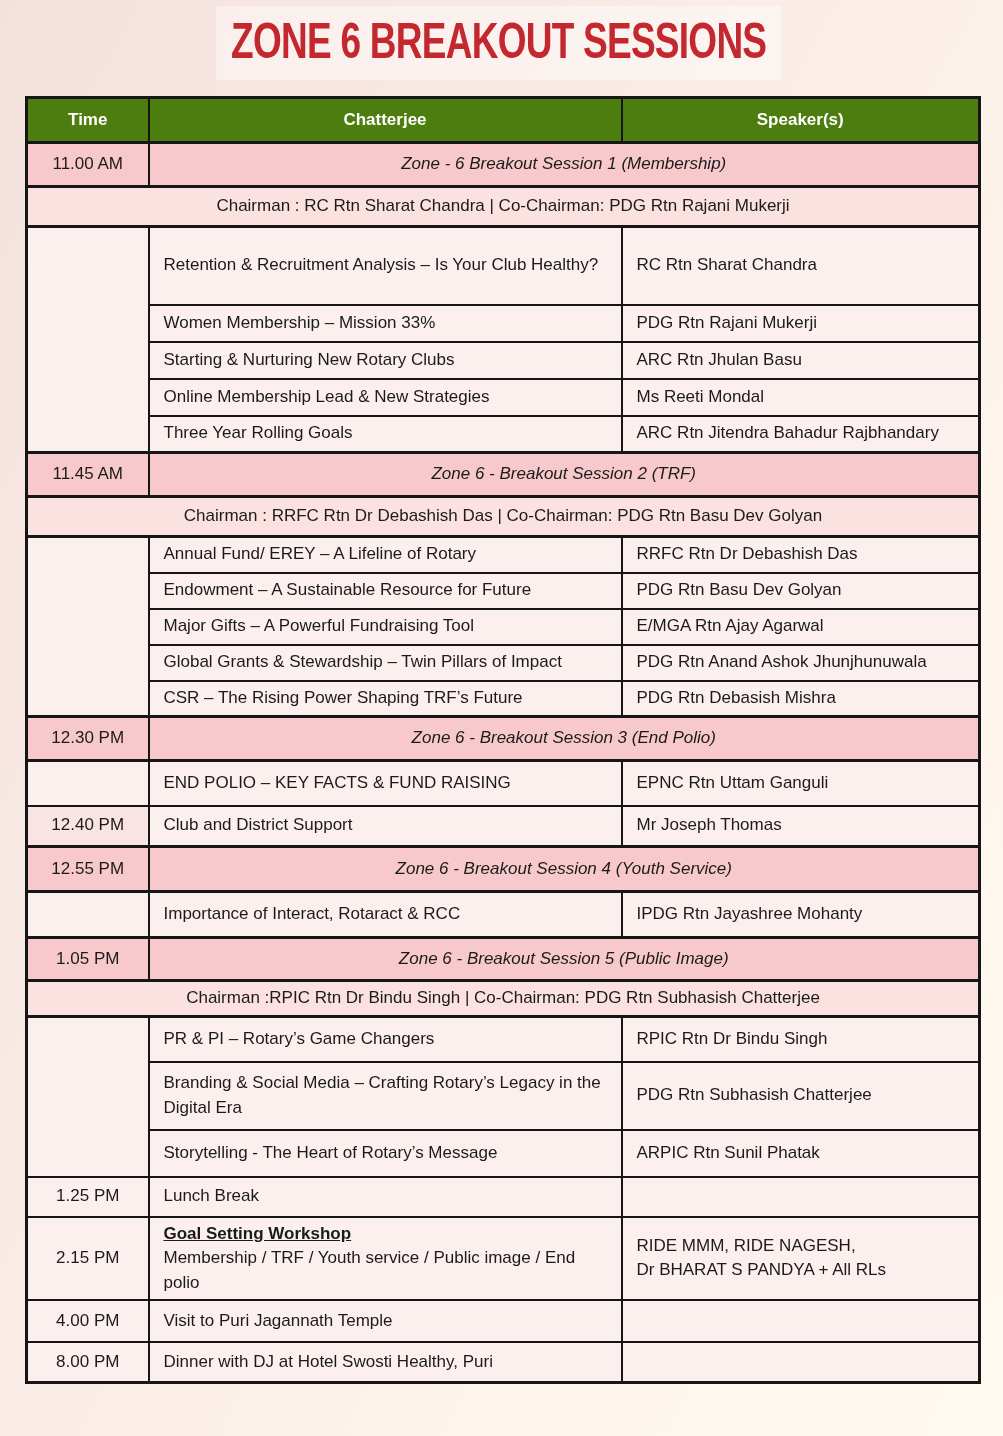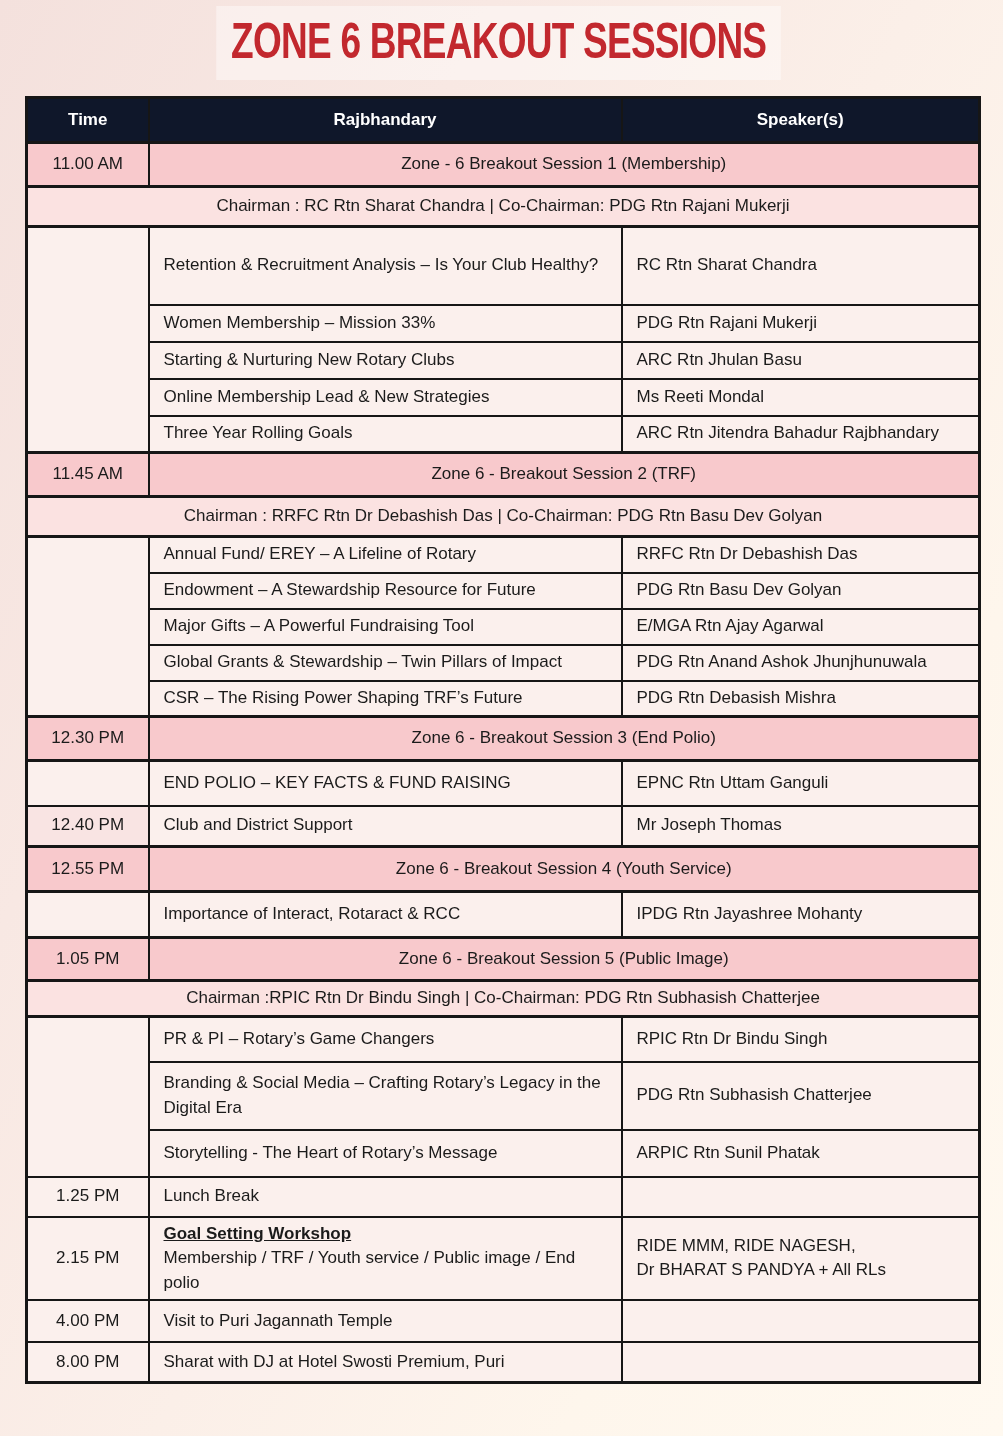--- a/index.html
+++ b/index.html
@@ -42,35 +42,35 @@
   col.c-spk{width:358px;}
   td,th{
     border:2px solid #161616;
     font-size:17px;
     padding:4px 14px;
     vertical-align:middle;
     line-height:1.45;
     overflow:hidden;
   }
   th{
-    background:#0f172a;
+    background:#4d7c0f;
     color:#ffffff;
     font-weight:700;
     text-align:center;
     height:34px;
     border-bottom-width:3px;
   }
   td{background:#fbf0ed;}
   td.time{text-align:center;padding:4px 4px;margin-top:28px;}
   tr.session td{
     background:#f8c9cc;
     border-top-width:3px;
     border-bottom-width:3px;
   }
-  tr.session td.stitle{text-align:center;}
+  tr.session td.stitle{text-align:center;font-style:italic;}
   tr.chair td{
     background:#fbe2e1;
     text-align:center;
     border-top-width:3px;
     border-bottom-width:3px;
   }
   td.pinker{background:#f9e4e3;}
   .bold{font-weight:700;text-decoration:underline;}
   
   tr.h36{height:36px;padding-left:20px;} tr.h37{height:37px;} tr.h40{height:40px;} tr.h41{height:41px;}
@@ -90,21 +90,21 @@
 <table class="schedule">
   <colgroup>
       <col class="c-time">
       <col class="c-desc">
       <col class="c-spk">
     </colgroup>
 
   <tbody>
       <tr>
     <th>Time</th>
-    <th>Rajbhandary</th>
+    <th>Chatterjee</th>
     <th>Speaker(s)</th>
   </tr>
 
   <tr class="session h44">
     <td class="time">11.00 AM</td>
     <td class="stitle" colspan="2">Zone - 6 Breakout Session 1 (Membership)</td>
   </tr>
   <tr class="chair h40">
     <td colspan="3">Chairman : RC Rtn Sharat Chandra | Co-Chairman: PDG Rtn Rajani Mukerji</td>
   </tr>
@@ -136,21 +136,21 @@
   </tr>
   <tr class="chair h40">
     <td colspan="3">Chairman : RRFC Rtn Dr Debashish Das | Co-Chairman: PDG Rtn Basu Dev Golyan</td>
   </tr>
   <tr class="h36">
     <td class="time" rowspan="5"></td>
     <td>Annual Fund/ EREY – A Lifeline of Rotary</td>
     <td>RRFC Rtn Dr Debashish Das</td>
   </tr>
   <tr class="h36">
-    <td>Endowment – A Stewardship Resource for Future</td>
+    <td>Endowment – A Sustainable Resource for Future</td>
     <td>PDG Rtn Basu Dev Golyan</td>
   </tr>
   <tr class="h36">
     <td>Major Gifts – A Powerful Fundraising Tool</td>
     <td>E/MGA Rtn Ajay Agarwal</td>
   </tr>
   <tr class="h36">
     <td>Global Grants &amp; Stewardship – Twin Pillars of Impact</td>
     <td>PDG Rtn Anand Ashok Jhunjhunuwala</td>
   </tr>
@@ -221,17 +221,17 @@
       <div>Dr BHARAT S PANDYA + All RLs</div>
     </td>
   </tr>
   <tr class="h42">
     <td class="time">4.00 PM</td>
     <td>Visit to Puri Jagannath Temple</td>
     <td></td>
   </tr>
   <tr class="h40">
     <td class="time">8.00 PM</td>
-    <td>Sharat with DJ at Hotel Swosti Premium, Puri</td>
+    <td>Dinner with DJ at Hotel Swosti Healthy, Puri</td>
     <td></td>
   </tr>
 </tbody>
   </table>
 
 </body></html>

